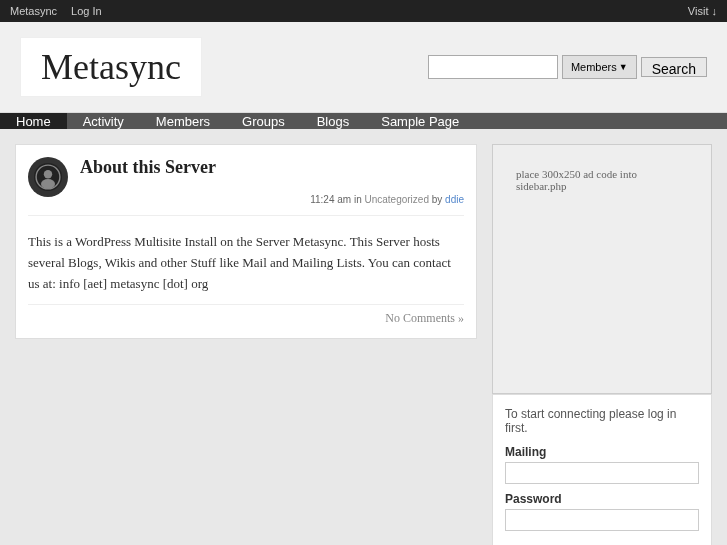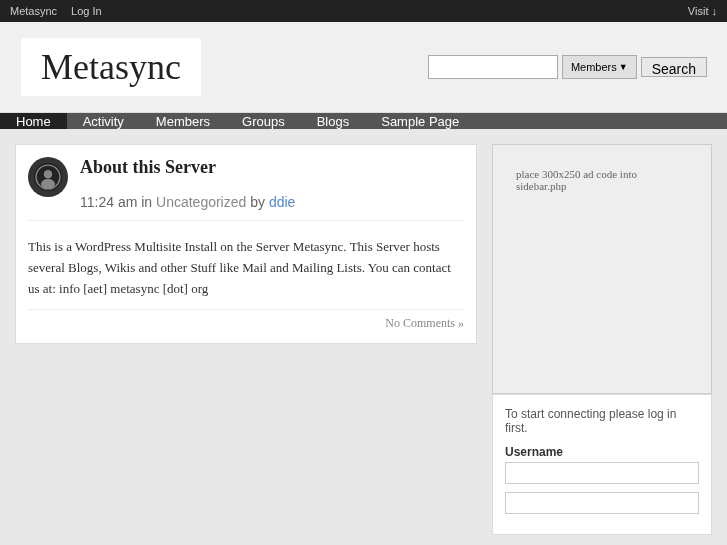--- a/index.html
+++ b/index.html
@@ -133,23 +133,24 @@
     }
     .avatar svg { width: 28px; height: 28px; }
     .post-meta { flex: 1; }
     .post-title {
       font-size: 18px;
       font-weight: bold;
       color: #222;
       margin-bottom: 16px;
     }
     .post-time {
-      font-size: 14px;
+      font-size: 10px;
       color: #666;
       font-family: Arial, sans-serif;
+      text-align: right;
     }
     .post-time a { color: #888; text-decoration: none; }
     .post-time .author { color: #5588cc; text-decoration: none; }
     .post-content {
       font-size: 13px;
       line-height: 1.6;
       color: #333;
       margin-bottom: 10px;
       border-top: 1px solid #eee;
       padding-top: 16px;
@@ -267,20 +268,21 @@
   </div>
 
   <div id="sidebar">
 
     <div class="sidebar-ad-placeholder">
       <span>place 300x250 ad code into sidebar.php</span>
     </div>
 
     <div class="login-box">
       <p class="login-connect-text">To start connecting please log in first.</p>
-      <label class="login-label">Username</label>
+      <label class="login-label">Mailing</label>
       <input type="text" class="login-input" style="">
+      <label class="login-label">Password</label>
       <input type="password" class="login-input" style="">
       
       
     </div>
   </div>
 </div>
 
 </body></html>

